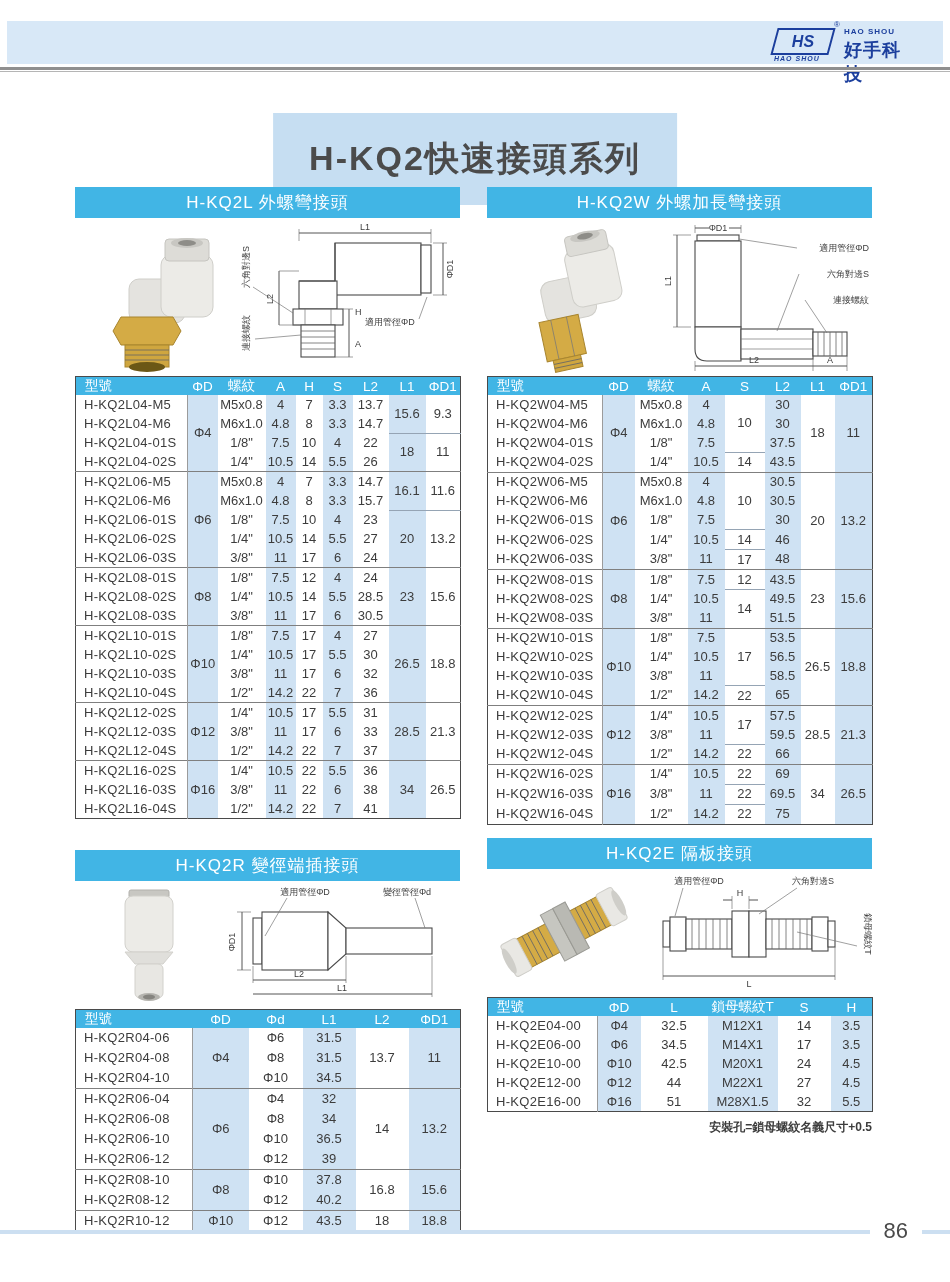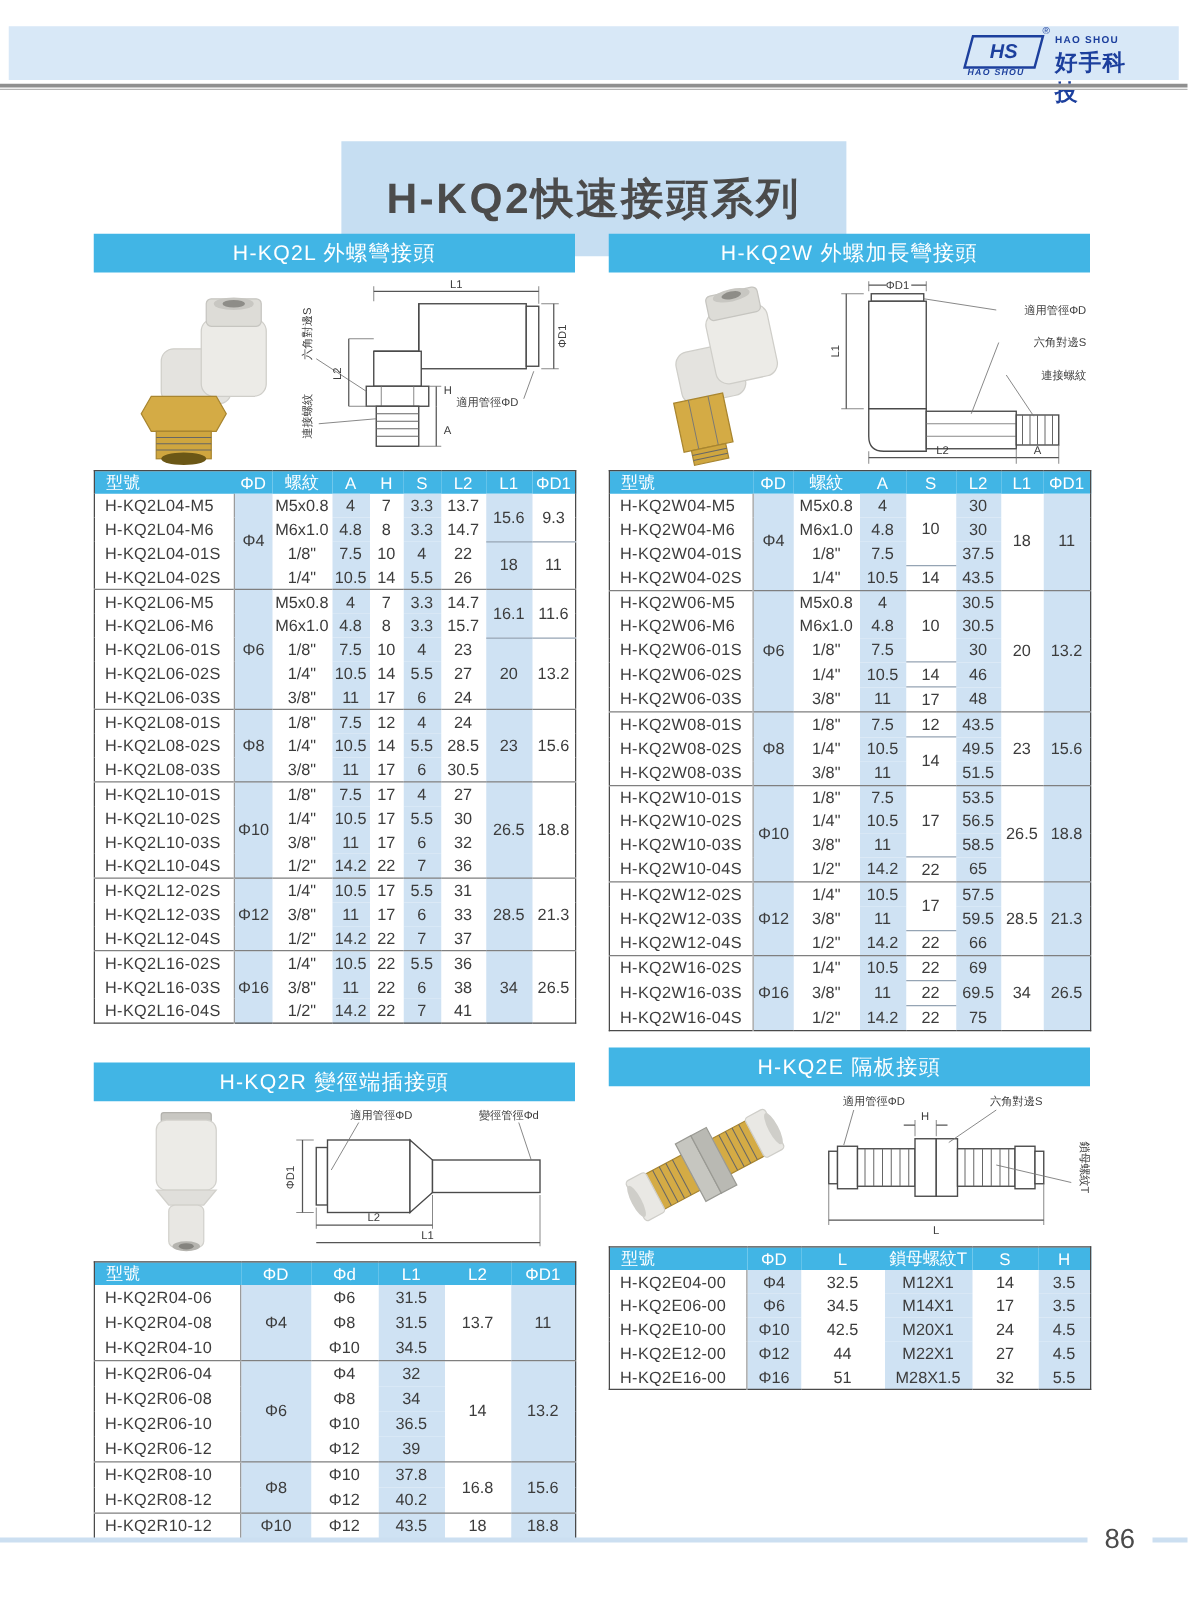--- a/index.html
+++ b/index.html
@@ -874,18 +874,19 @@
               <td class="model">H-KQ2E16-00</td>
               <td class="shade">Φ16</td>
               <td>51</td>
               <td class="shade">M28X1.5</td>
               <td>32</td>
               <td class="shade">5.5</td>
             </tr>
           </tbody>
         </table>
       </div>
+    <div class="table-note">安裝孔=鎖母螺紋名義尺寸+0.5</div>
   </div>
 
   <div class="footer-bar"></div>
   <div class="page-number">86</div>
 
 </div>
 
 </body></html>

